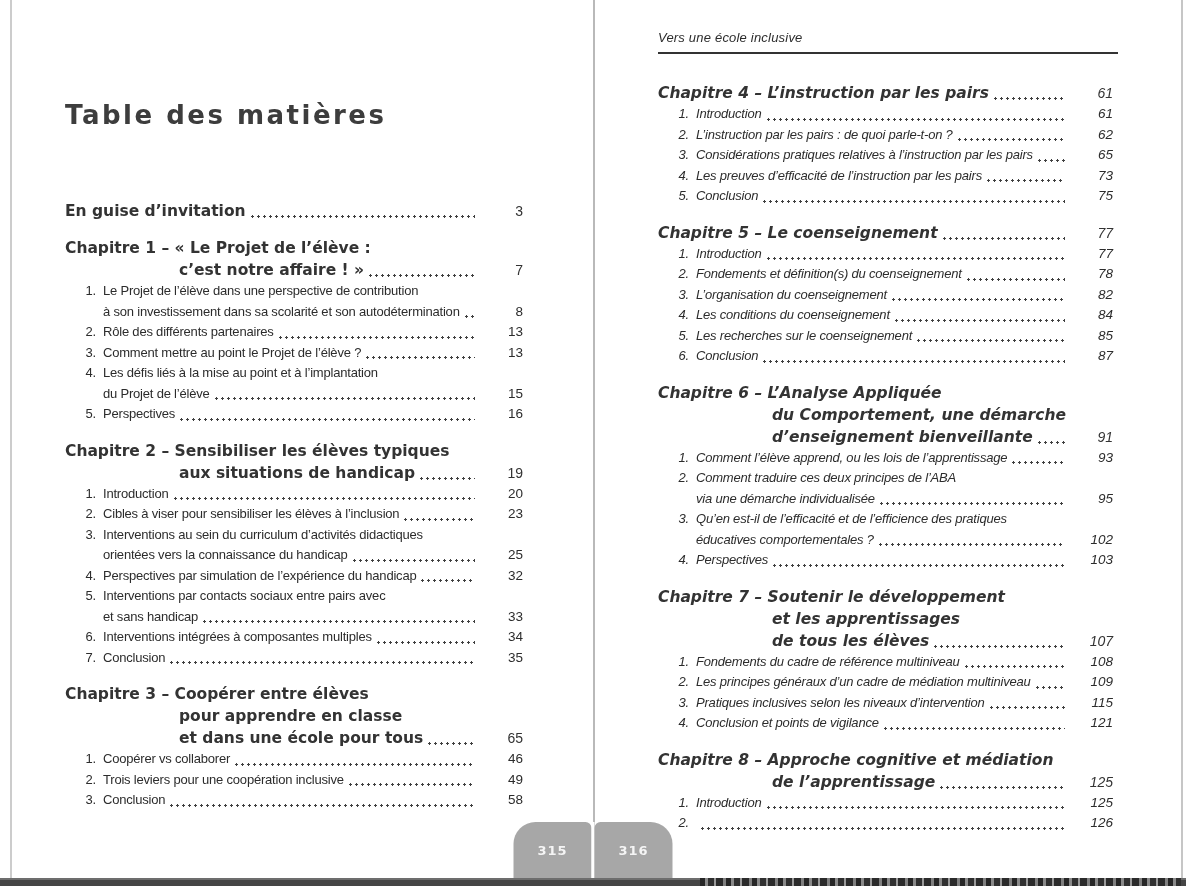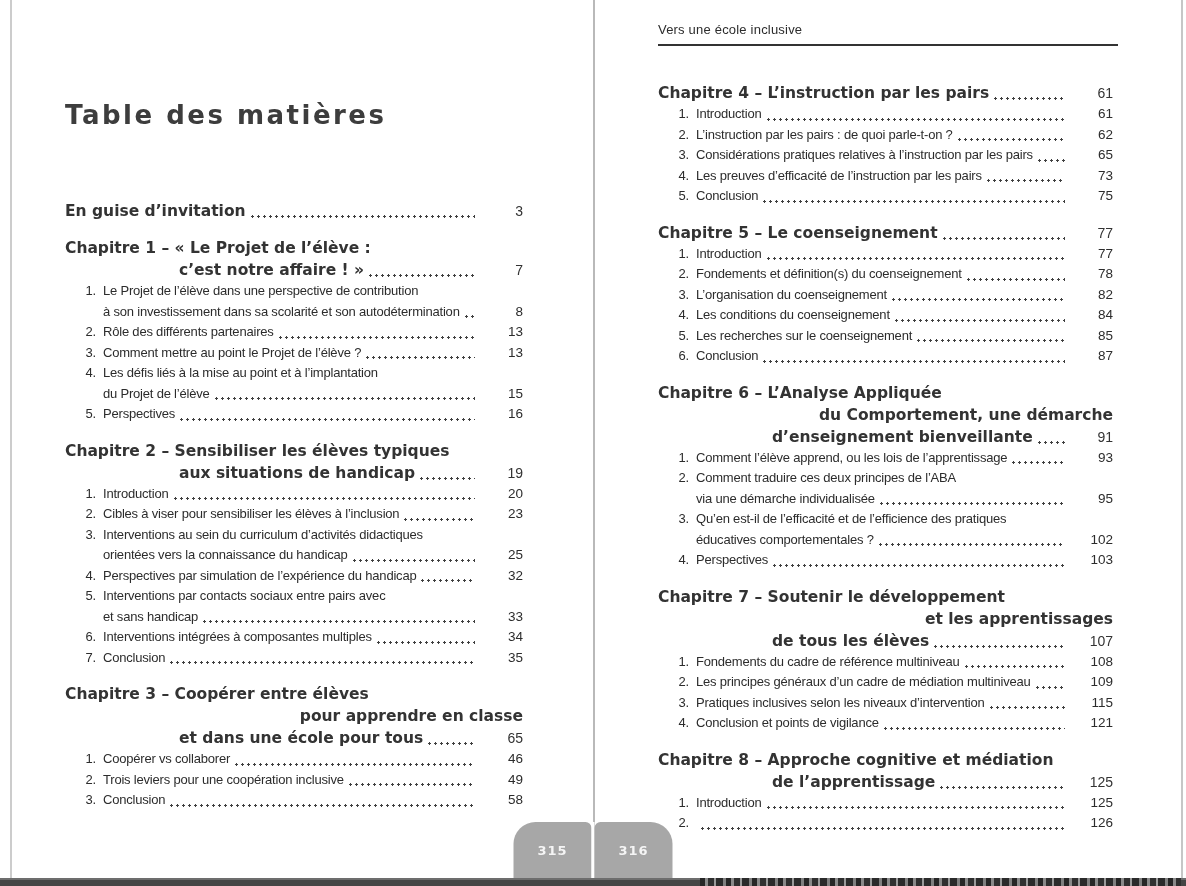--- a/index.html
+++ b/index.html
@@ -9,45 +9,45 @@
   .spread { position: absolute; inset: 0; background: #ffffff; }
 
   .page-edge-left  { position: absolute; left: 10px;  top: 0; width: 2px; height: 878px; background: #cccccc; }
   .gutter-line     { position: absolute; left: 593px; top: 0; width: 2px; height: 878px; background: #b9b9b9; z-index: 1; }
   .page-edge-right { position: absolute; left: 1181px; top: 0; width: 2px; height: 878px; background: #c6c6c6; }
 
   .page-left  { position: absolute; left: 12px;  top: 0; width: 521px; height: 878px; border-radius: 32px; }
   .page-right { position: absolute; left: 595px; top: 0; width: 586px; height: 878px; }
 
   .content-left  { position: absolute; left: 53px; top: 0; width: 458px; }
-  .content-right { position: absolute; left: 63px; top: 0; width: 455px; }
+  .content-right { position: absolute; left: 63px; top: 8px; width: 455px; font-style: italic; }
 
   .toc-title {
     margin-top: 100px;
     font-family: "DejaVu Sans", sans-serif;
     font-size: 26px; font-weight: 700; letter-spacing: 2.5px;
     color: #3d3d3d;
   }
 
   .running-header { margin-top: 22px; font-size: 13px; letter-spacing: 0.2px; color: #2c2c2c; }
   .header-rule { margin-top: 7px; height: 2px; width: 460px; background: #333333; }
 
   .sections-left  { margin-top: 70px; }
-  .sections-right { margin-top: 36px; }
+  .sections-right { margin-top: 28px; }
 
   .toc-section + .toc-section { margin-top: 15px; }
 
   .toc-line { display: flex; align-items: baseline; }
 
   .h-line {
     font-family: "DejaVu Sans", sans-serif;
     font-size: 15.5px; font-weight: 700; line-height: 22px;
     color: #333333; letter-spacing: 0px;
   }
-  .h-line.cont { padding-left: 114px; justify-content: flex-end; }
+  .h-line.cont { padding-left: 114px; }
   .h-line .pnum { font-family: "Liberation Sans", sans-serif; font-weight: 400; font-size: 14px; }
 
   .i-line { font-size: 13px; line-height: 20.5px; letter-spacing: -0.2px; color: #2c2c2c; }
   .i-line.cont { padding-left: 38px; }
 
   .num { flex: none; width: 38px; text-align: right; padding-right: 7px; }
 
   .txt { white-space: nowrap; flex: 0 1 auto; }
 
   .leader {

